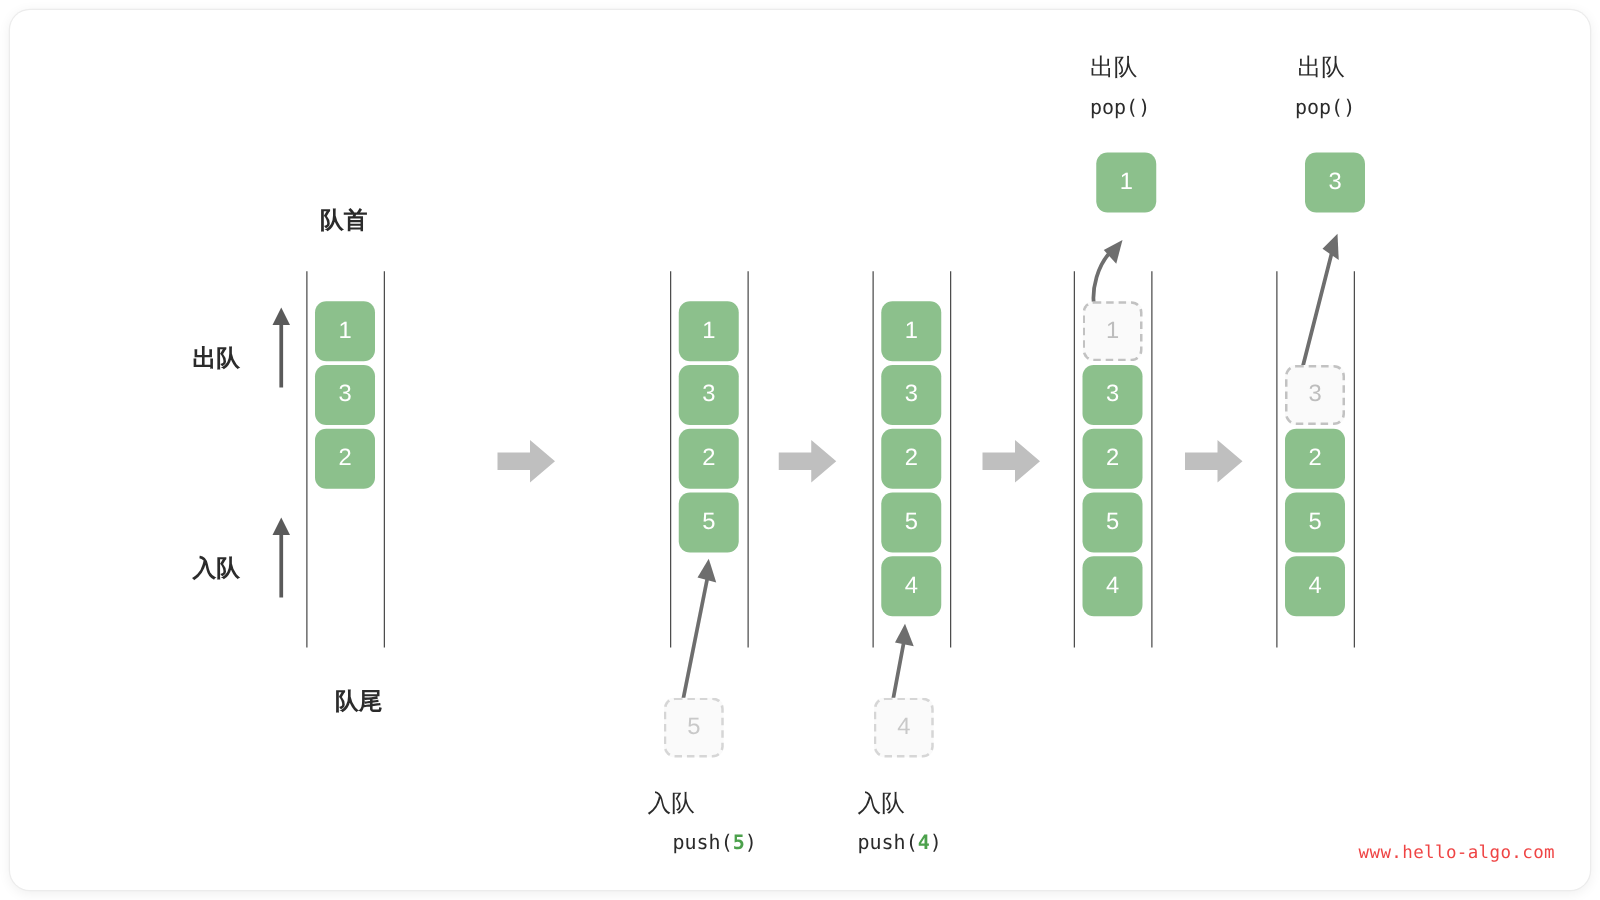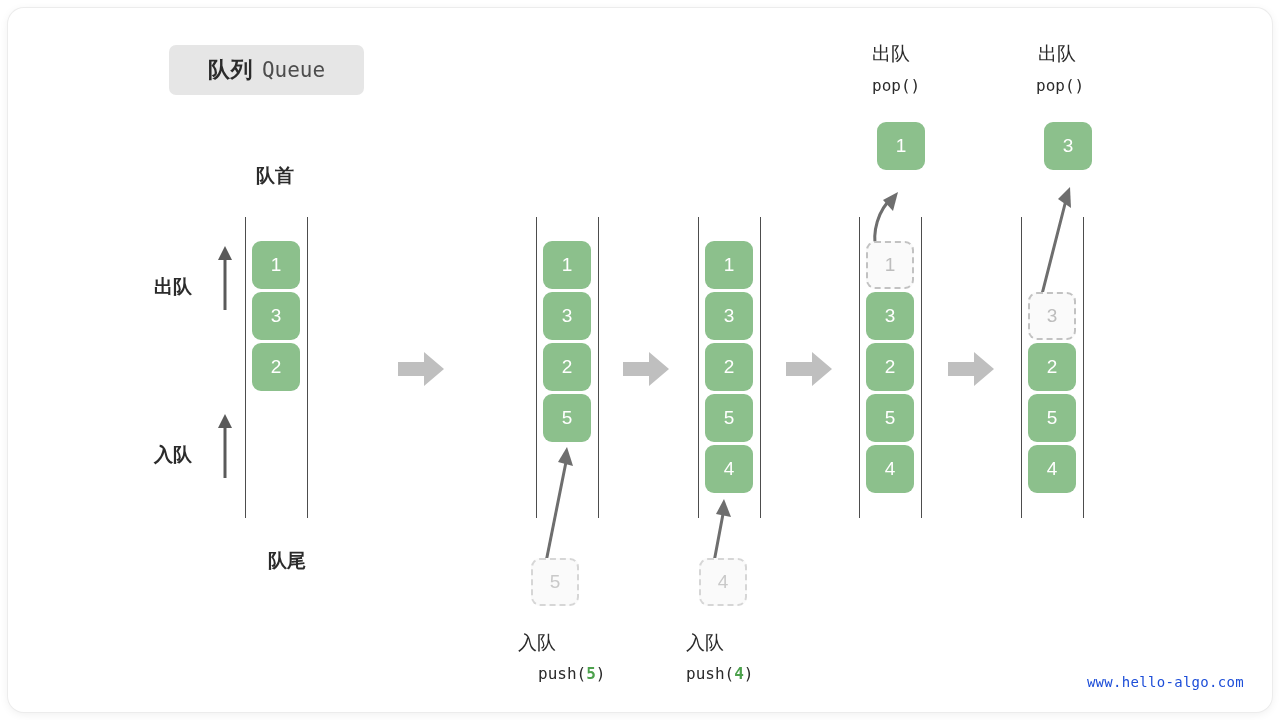--- a/index.html
+++ b/index.html
@@ -105,35 +105,31 @@
 
   
   .step-arrow { width: 46px; height: 34px; }
 
   
   #watermark {
     right: 28px;
     bottom: 22px;
     font-family: "DejaVu Sans Mono", "Liberation Mono", monospace;
     font-size: 14px;
-    color: #1d4ed8;
+    color: #ef4444;
     letter-spacing: 0.3px;
   }
 
   svg { display: block; overflow: visible; }
 </style>
 </head>
 <body>
 
 <div id="card">
 
-  <div class="abs" id="title-badge">
-    <span class="cn">队列</span>
-    <span class="en">Queue</span>
-  </div>
 
   <div class="abs cn-bold" style="left:236px; top:155px; width:62px; text-align:center;">队首</div>
 
   <div class="abs cn-bold" style="left:236px; top:540px; width:62px; text-align:right;">队尾</div>
 
   <div class="abs cn-bold" style="left:146px; top:266px;">出队</div>
   <div class="abs" style="left:206px; top:236px;">
     <svg width="22" height="66" viewBox="0 0 22 66">
       <line x1="11" y1="66" x2="11" y2="12" stroke="#5a5a5a" stroke-width="3"></line>
       <path d="M11 2 L18 16 L4 16 Z" fill="#5a5a5a"></path>

